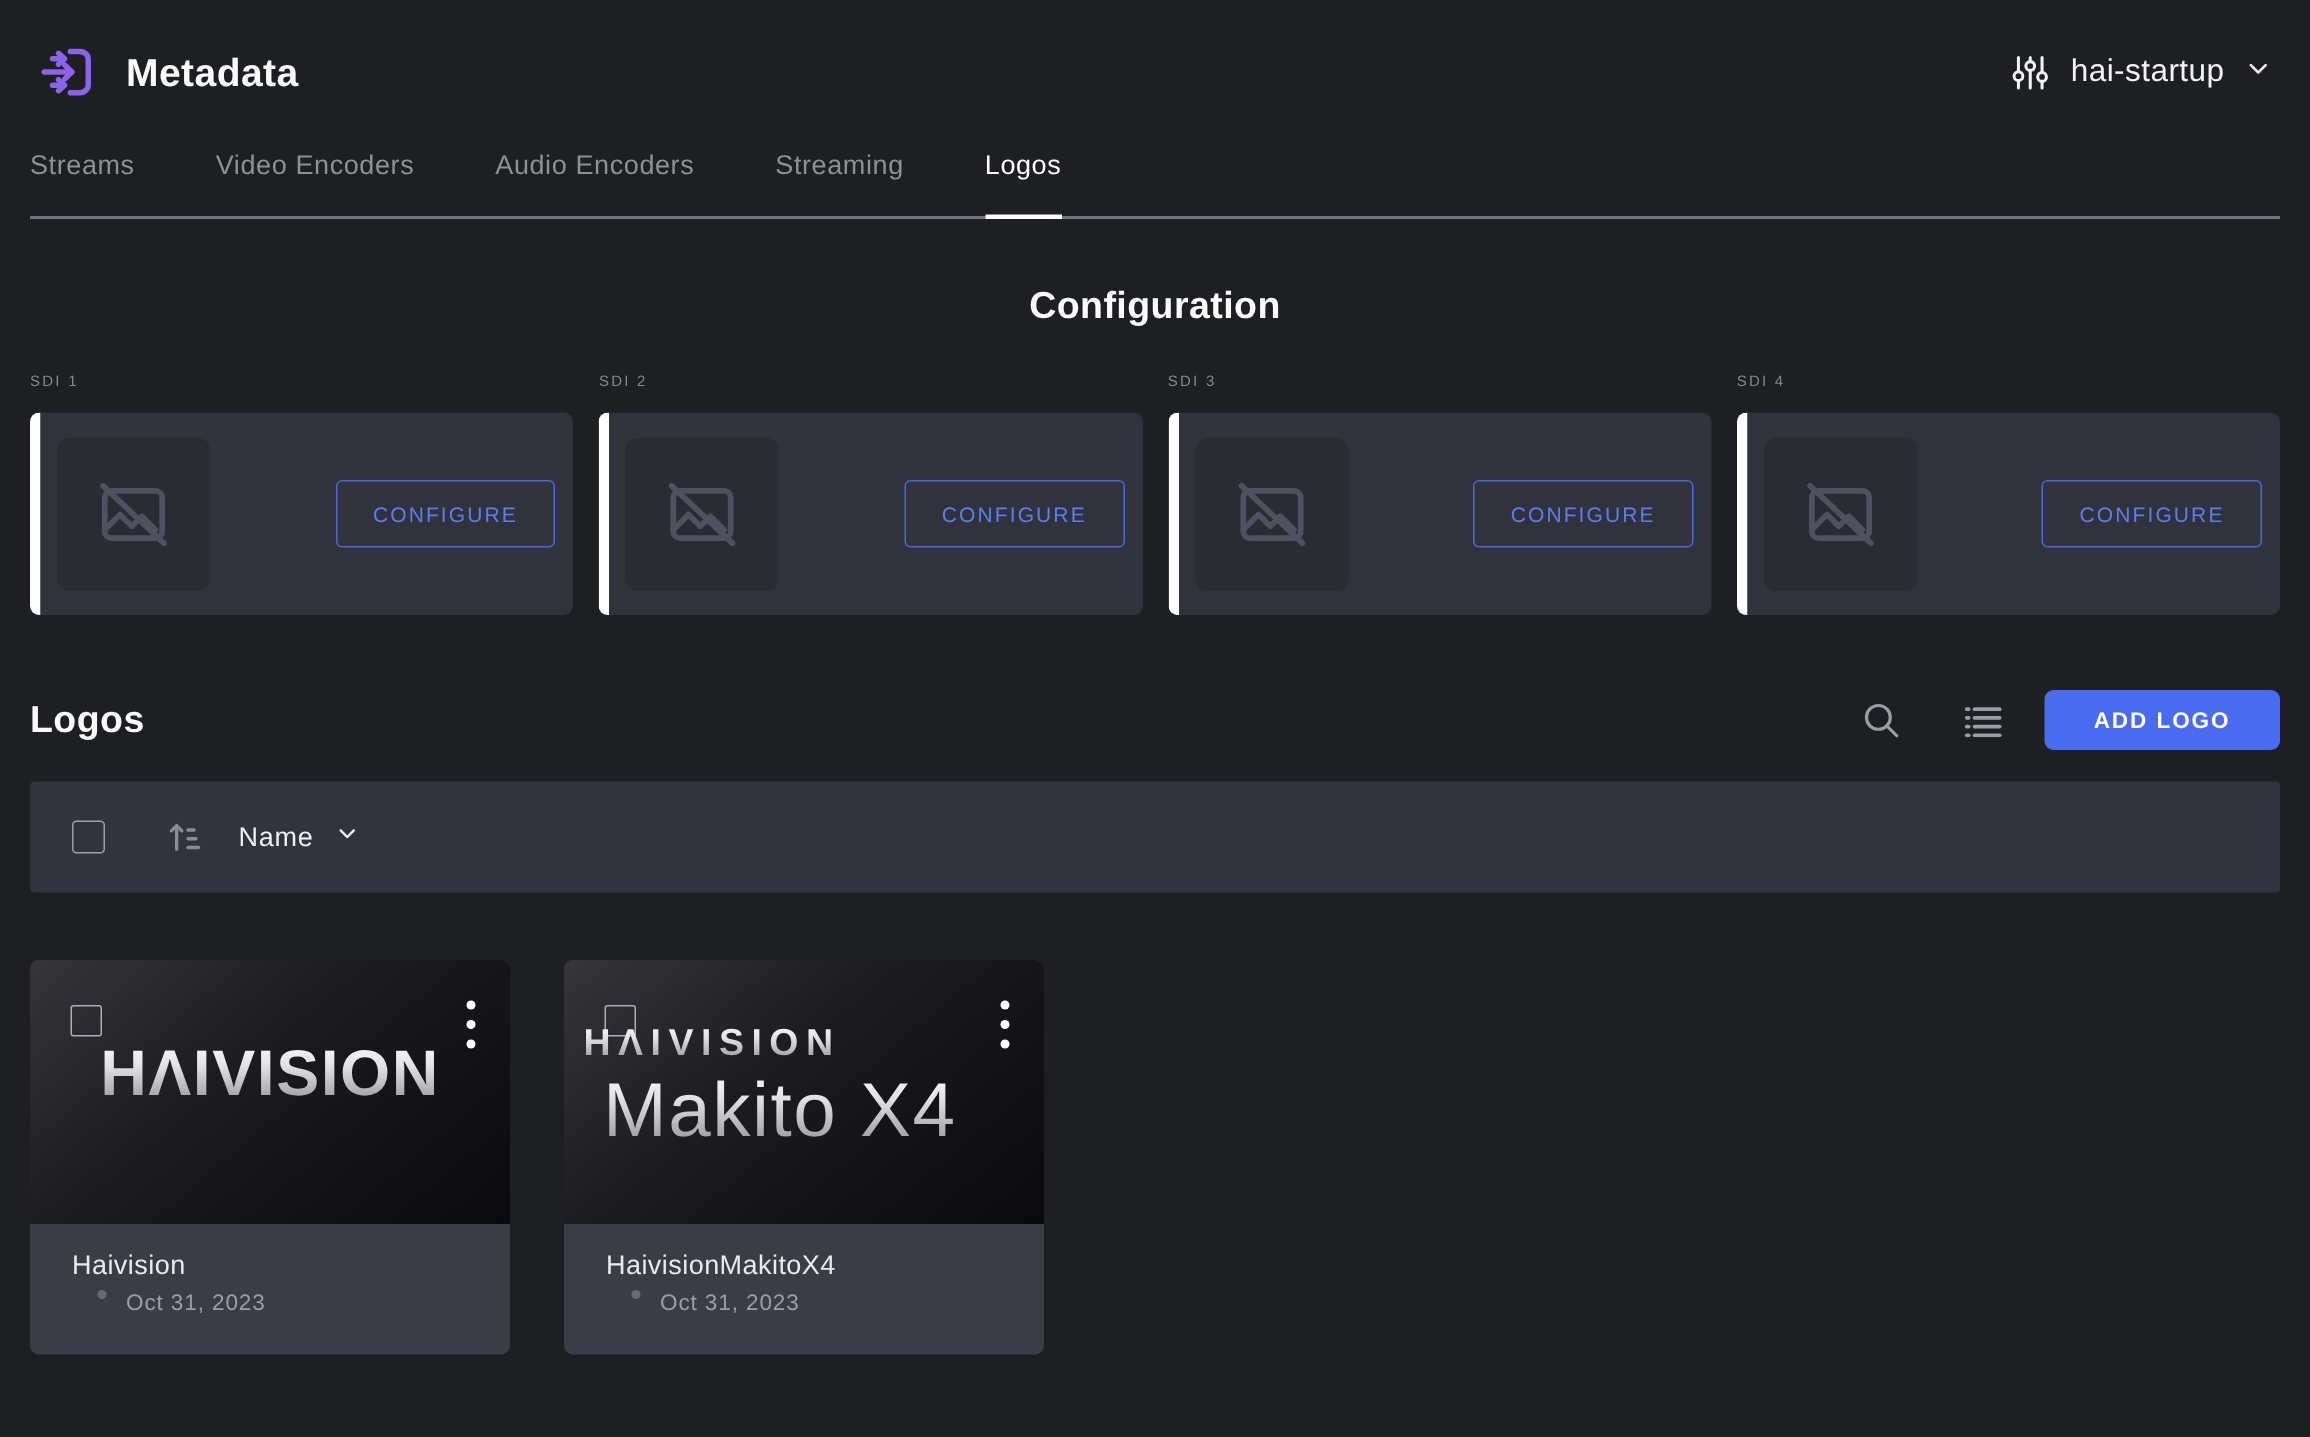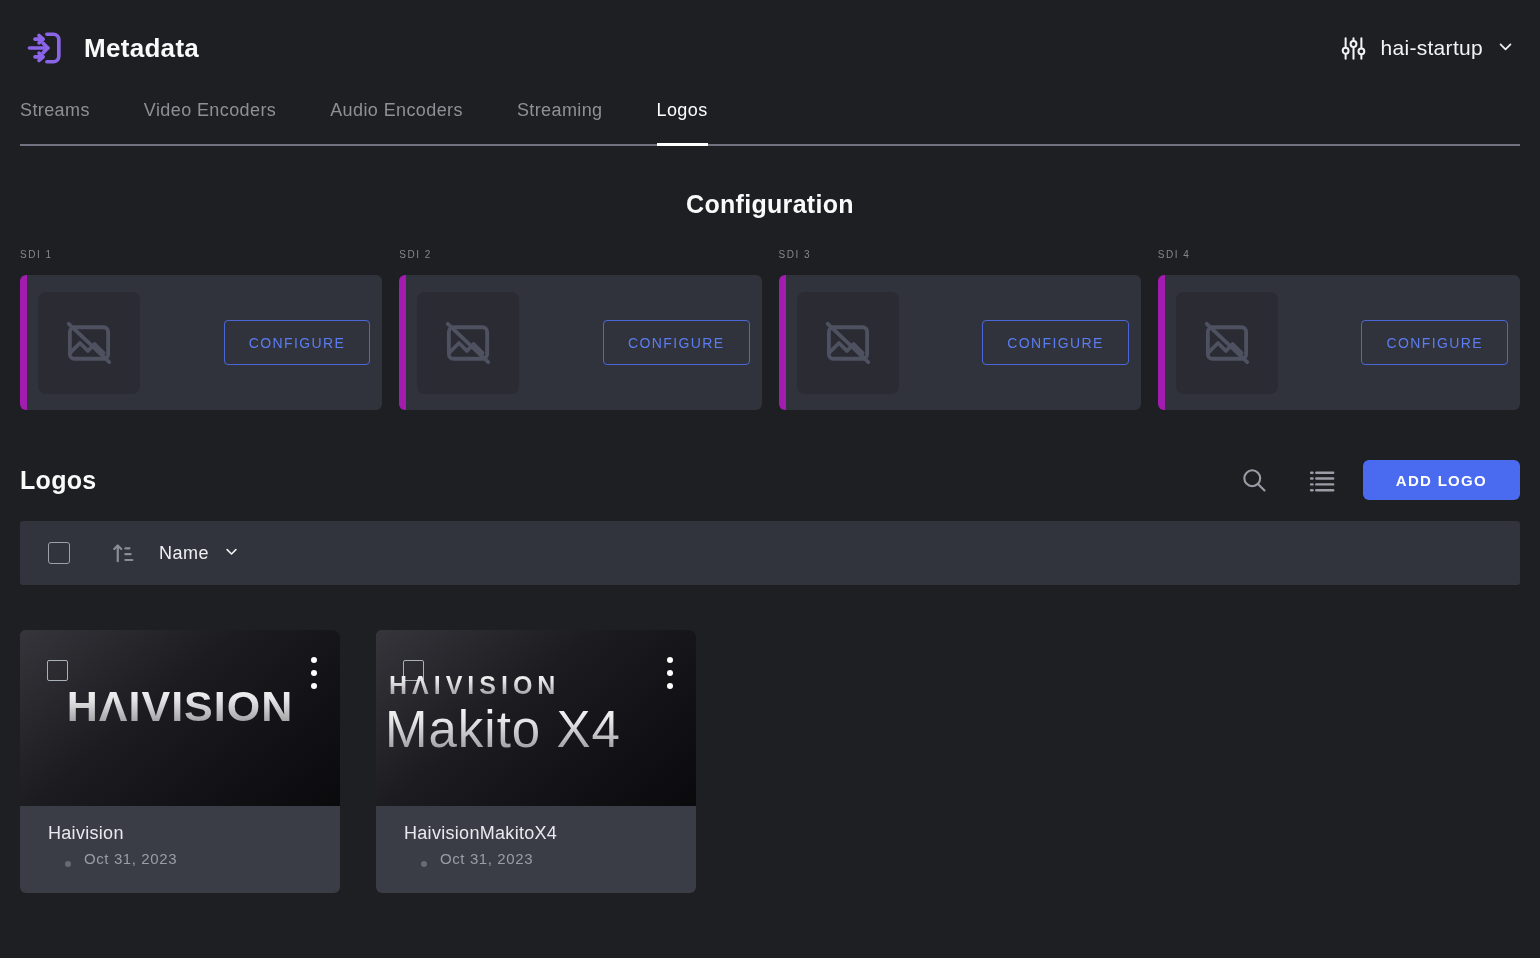--- a/index.html
+++ b/index.html
@@ -22,38 +22,38 @@
   .tab { font-size:18px; color:#8e9097; padding-bottom:23px; cursor:pointer; letter-spacing:0.4px; }
   .tab.active { color:#ffffff; position:relative; }
   .tab.active::after { content:""; position:absolute; left:0; right:0; bottom:-2px; height:3px; background:#ffffff; }
   
   .content { padding:0 20px; }
   .section-heading { font-size:25px; font-weight:bold; color:#fafafa; letter-spacing:0.3px; }
   .config-heading { margin-top:44px;text-align:center; }
   
   .sdi-grid { margin-top:30px; display:grid; grid-template-columns:repeat(4,1fr); gap:17px; }
   .sdi-label { font-size:10px; color:#85878f; letter-spacing:1.5px; margin-bottom:15px; }
-  .sdi-card { height:135px; background:#31333c; border-left:7px solid #a21caf; border-radius:6px;
+  .sdi-card { height:135px; background:#31333c; border-left:7px solid #ffffff; border-radius:6px;
               display:flex; align-items:center; padding:0 12px 0 11px; }
   .thumb-placeholder { width:102px; height:102px; background:#2a2b33; border-radius:8px;
               display:flex; align-items:center; justify-content:center; }
   .configure-btn { margin-left:auto; height:45px; padding:0 24px; background:transparent;
               border:1px solid #4a67d8; border-radius:4px; color:#5b7df2; font-size:14px;
               letter-spacing:1.4px; font-family:inherit; cursor:pointer; }
   
   .logos-header { margin-top:50px; display:flex; align-items:center; }
   .logos-actions { margin-left:auto; display:flex; align-items:center; }
   .icon-btn { background:none; border:none; cursor:pointer; display:flex; align-items:center; padding:0; }
   .search-btn { margin-right:38px; }
   .list-btn { margin-right:26px; }
   .add-logo-btn { height:40px; padding:0 33px; background:#4a6af0; color:#ffffff; border:none;
               border-radius:6px; font-size:15px; font-weight:bold; letter-spacing:1.3px;
               font-family:inherit; cursor:pointer; }
   
-  .toolbar { margin-top:21px; height:64px; background:#32343d; border-radius:3px;
+  .toolbar { margin-top:21px; height:74px; background:#32343d; border-radius:3px;
               display:flex; align-items:center; padding:0 28px; }
   .checkbox { width:22px; height:22px; border:1.5px solid #9ca0a8; border-radius:3px;
               background:transparent; cursor:pointer; flex:none; }
   .toolbar .checkbox { margin-right:39px; }
   .sort-icon-wrap { margin-right:22px; display:flex; align-items:center; cursor:pointer; }
   .sort-field { font-size:18px; color:#eef0f2; letter-spacing:0.5px; margin-right:15px; cursor:pointer; }
   
   .cards-row { margin-top:45px; display:flex; gap:36px; }
   .logo-card { width:320px; height:263px; border-radius:6px; overflow:hidden; background:#3a3c46; cursor:pointer; }
   .card-image { height:176px; position:relative;
@@ -61,24 +61,24 @@
   .card-check { position:absolute; left:27px; top:30px; width:21px; height:21px;
               border:1.5px solid #aab0b8; border-radius:2px; background:transparent; }
   .kebab { position:absolute; right:17px; top:25px; padding:2px 6px; cursor:pointer; }
   .kebab .dot { width:6px; height:6px; border-radius:50%; background:#ffffff; margin:0 auto 7px; }
   .kebab .dot:last-child { margin-bottom:0; }
   .metallic { background:linear-gradient(180deg,#ffffff 0%,#e2e2e4 38%,#88888c 100%);
               -webkit-background-clip:text; background-clip:text; color:transparent; }
   .wordmark-main-0 { position:absolute; left:0; right:0; top:52px; text-align:center;
               font-size:43px; font-weight:600; letter-spacing:1px; }
   .wordmark-top-1 { position:absolute; left:13px; top:41px; font-size:25px; font-weight:600; letter-spacing:5px; }
-  .wordmark-main-1 { position:absolute; left:9px; top:70px; font-size:51px; font-weight:400; letter-spacing:1px; }
+  .wordmark-main-1 { position:absolute; left:26px; top:70px; font-size:51px; font-weight:400; letter-spacing:1px; }
   .card-footer { padding:17px 0 0 28px; }
   .card-name { font-size:18px; color:#e9eaee; letter-spacing:0.3px; }
-  .card-meta { margin-top:6px; display:flex; align-items:flex-end; margin-left:17px; }
+  .card-meta { margin-top:6px; display:flex; align-items:flex-start; margin-left:17px; }
   .meta-dot { width:6px; height:6px; border-radius:50%; background:#686b75; margin-right:13px; }
   .card-date { font-size:15px; color:#9a9da6; letter-spacing:0.6px; }
 </style>
 </head>
 <body>
 
 <div class="header">
   <span class="app-icon">
     <svg width="44" height="44" viewBox="0 0 24 24" fill="none" stroke="#8a65e9" stroke-width="2" stroke-linecap="round" stroke-linejoin="round">
       <path d="M12.5 4.5h3.5a3 3 0 0 1 3 3v9a3 3 0 0 1-3 3h-3.5"></path>

